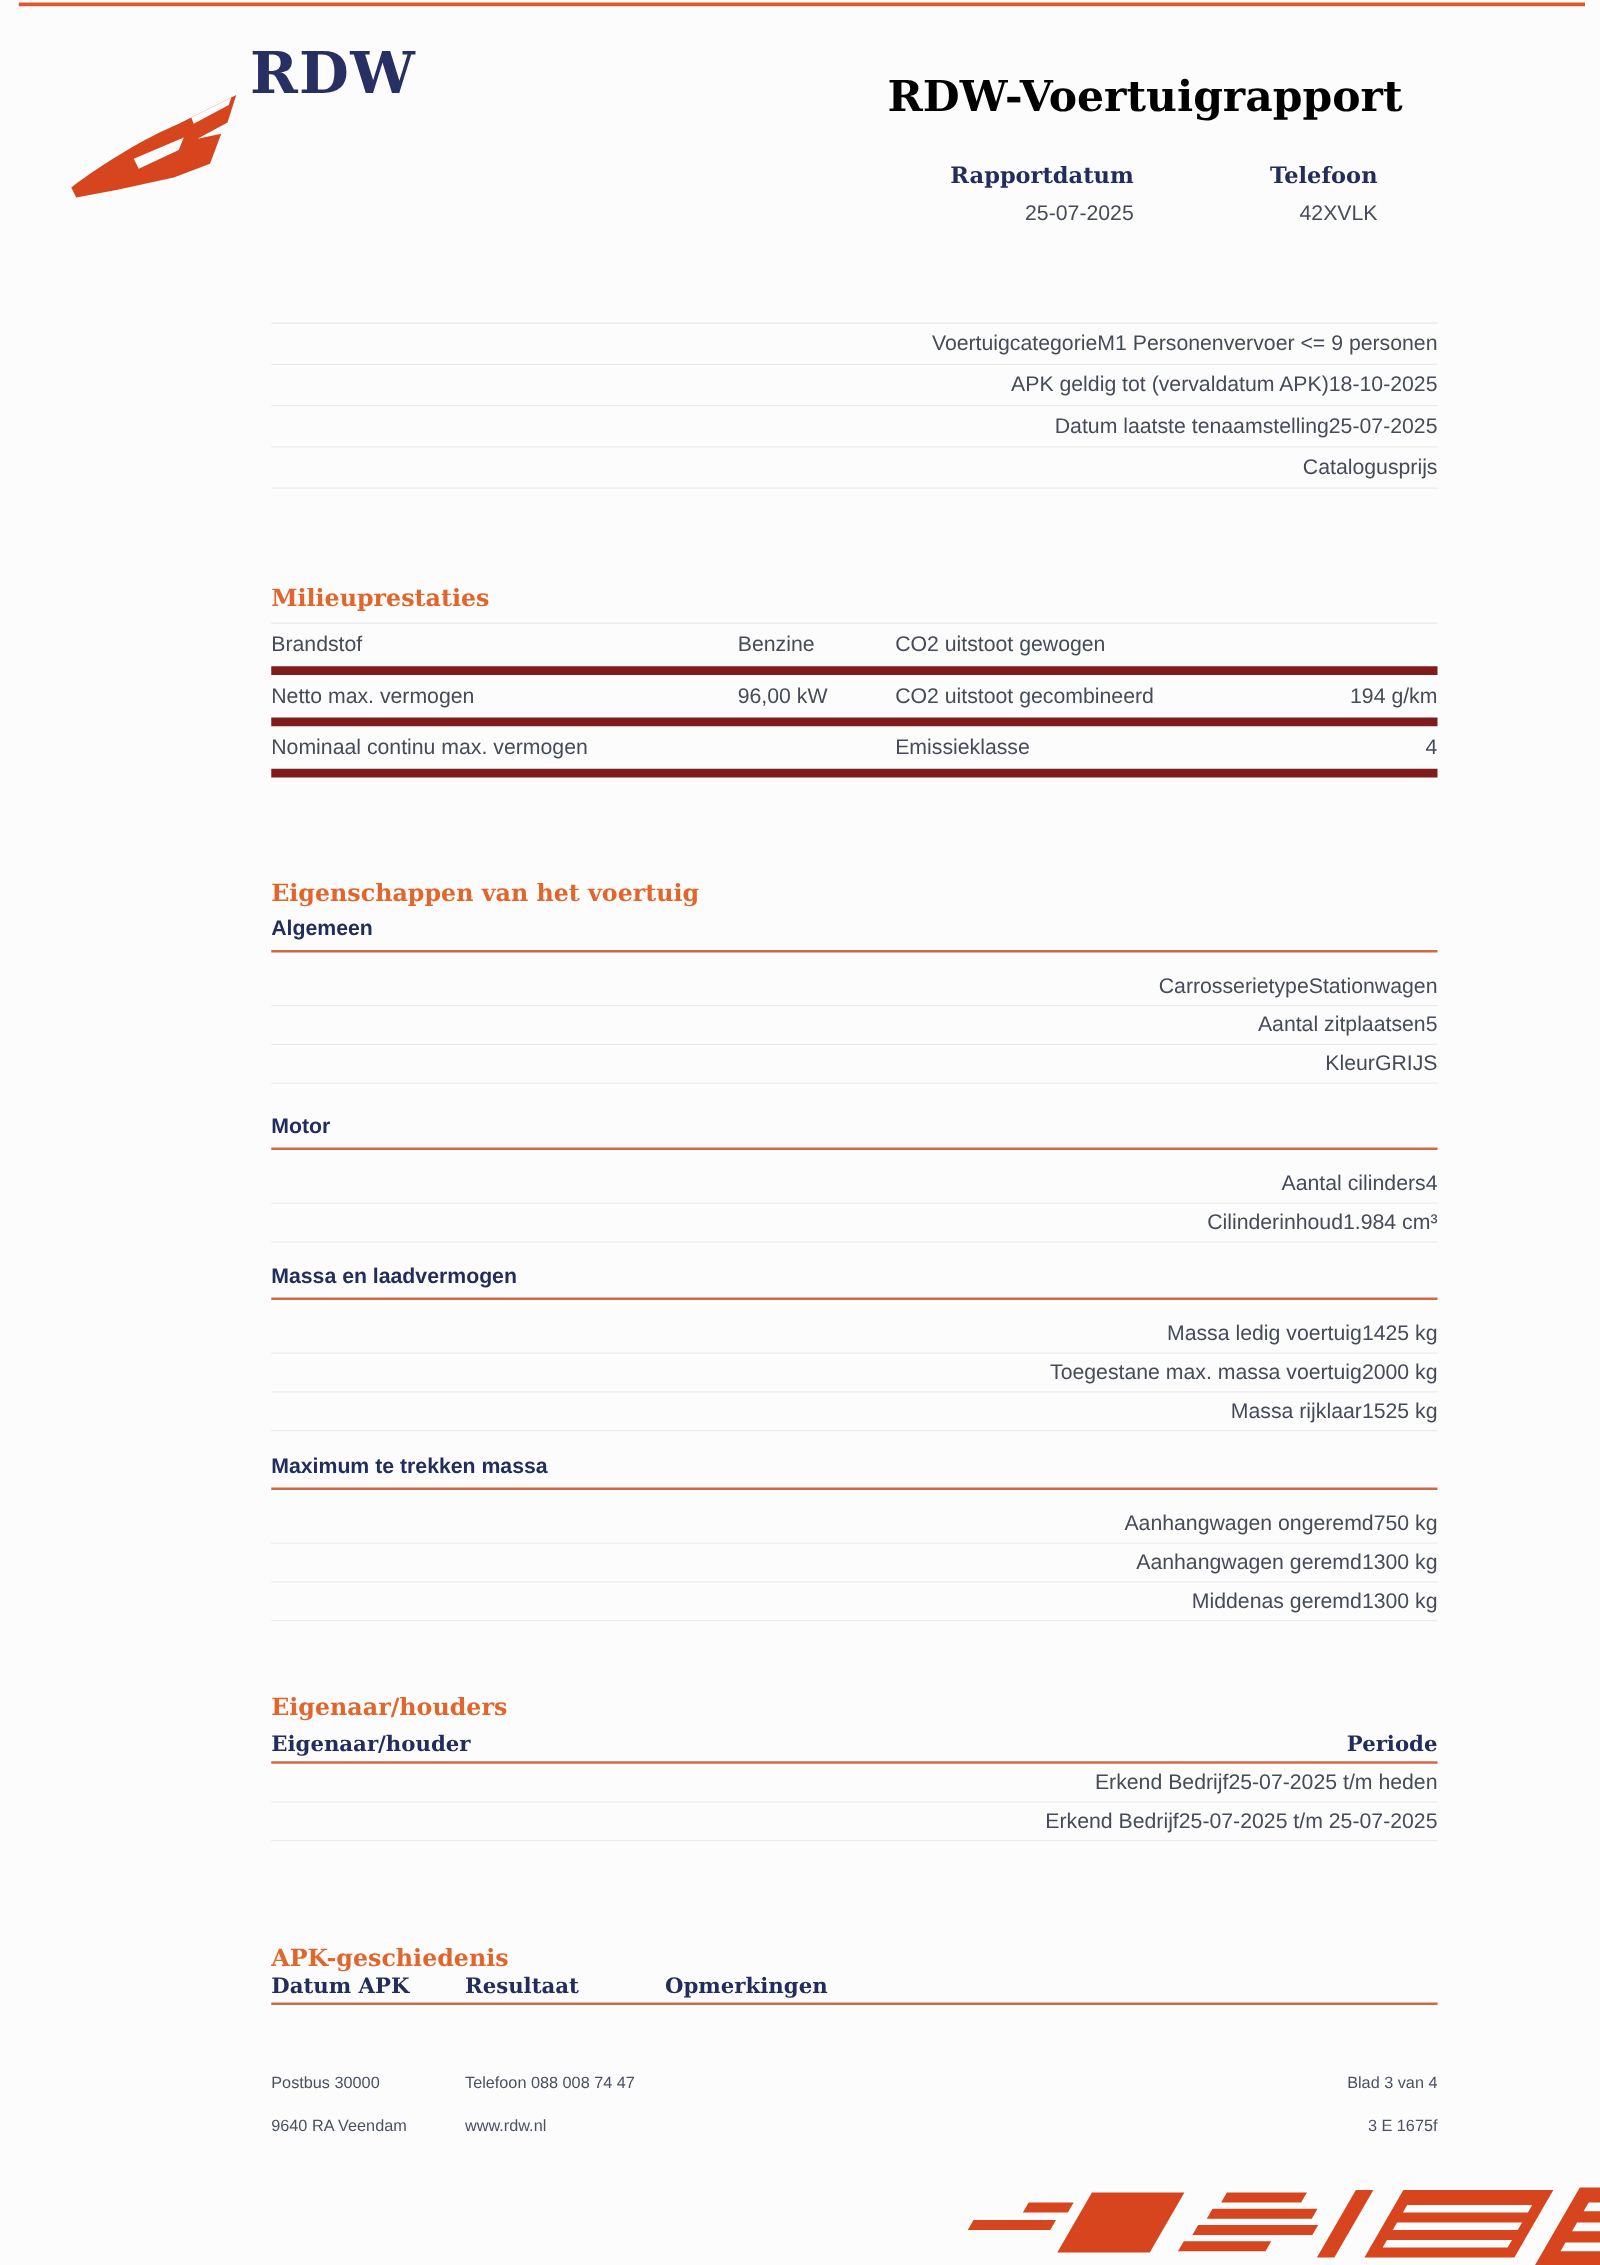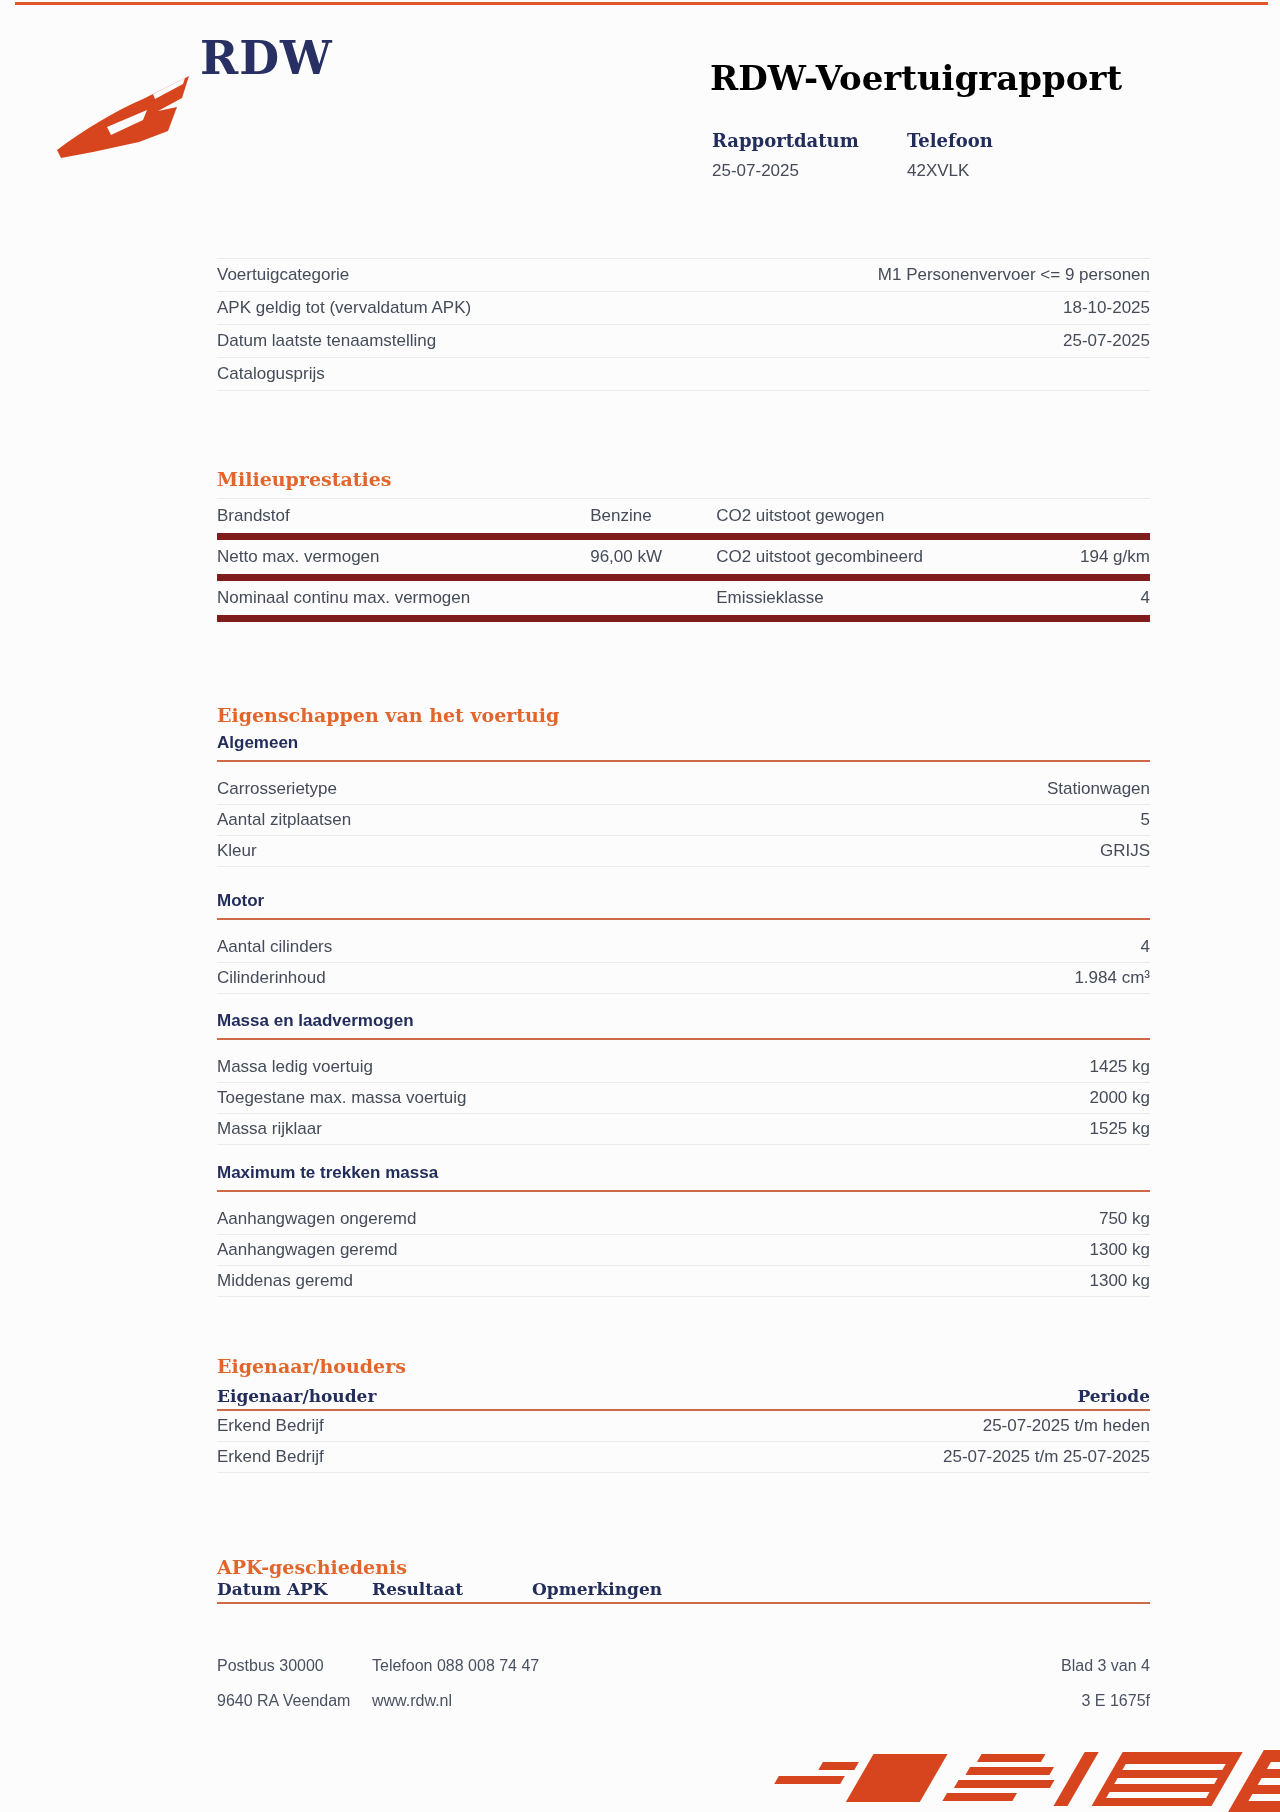--- a/index.html
+++ b/index.html
@@ -20,21 +20,21 @@
     position:absolute;left:200px;top:32px;
     font-family:"DejaVu Serif", serif;font-weight:bold;
     font-size:46px;line-height:52px;color:#272f63;letter-spacing:1px;
   }
   .doc-title{
     position:absolute;left:710px;top:58px;
     font-family:"DejaVu Serif", serif;font-weight:bold;
     font-size:34px;line-height:40px;color:#000000;
   }
   .meta{position:absolute;left:712px;top:130px;display:flex;}
-  .meta-col{width:195px;}
+  .meta-col{width:195px;text-align:right;}
   .meta-label{
     font-family:"DejaVu Serif", serif;font-weight:bold;
     font-size:18px;line-height:22px;color:#232d5c;
   }
   .meta-value{font-size:17px;line-height:20px;margin-top:9px;color:#454b58;}
 
   
   .sec{position:absolute;left:217px;width:933px;}
   .sec-h{
     font-family:"DejaVu Serif", serif;font-weight:bold;
@@ -44,21 +44,21 @@
     font-weight:bold;font-size:17px;line-height:22px;color:#232d5c;
   }
   .serif-h{
     font-family:"DejaVu Serif", serif;font-weight:bold;
     font-size:17px;line-height:22px;color:#232d5c;
   }
   .gray-div{height:1px;background:#e9e9e9;margin-top:8px;}
   .rule{height:2px;background:#cd6a47;margin-top:6px;margin-bottom:12px;}
 
   .row{
-    display:flex;justify-content:space-between;align-items:baseline;
+    display:flex;justify-content:flex-end;align-items:baseline;
     padding:6px 0;border-bottom:1px solid #ebebeb;
     font-size:17px;line-height:20px;
   }
   .row-tight{padding:5px 0;}
   .row .lbl{text-align:left;}
   .row .val{text-align:right;white-space:nowrap;}
 
   
   .mrow{
     display:grid;
@@ -72,21 +72,21 @@
   
   .owner-head{display:flex;justify-content:space-between;margin-top:8px;}
 
   
   .apk-head{position:relative;height:22px;}
   .apk-c1{position:absolute;left:0;}
   .apk-c2{position:absolute;left:155px;}
   .apk-c3{position:absolute;left:315px;}
 
   
-  .footer{position:absolute;left:217px;top:1658px;width:933px;font-size:16px;line-height:16px;color:#4a5160;}
+  .footer{position:absolute;left:217px;top:1658px;width:933px;font-size:13px;line-height:16px;color:#4a5160;}
   .f-row{position:relative;height:16px;margin-bottom:19px;}
   .f-c1{position:absolute;left:0;}
   .f-c2{position:absolute;left:155px;}
   .f-c3{position:absolute;right:0;text-align:right;}
 
   .footer-art{position:absolute;right:0;bottom:0;width:545px;height:66px;overflow:hidden;}
   .footer-art svg{position:absolute;left:0;top:2px;}
 </style>
 </head>
 <body>

